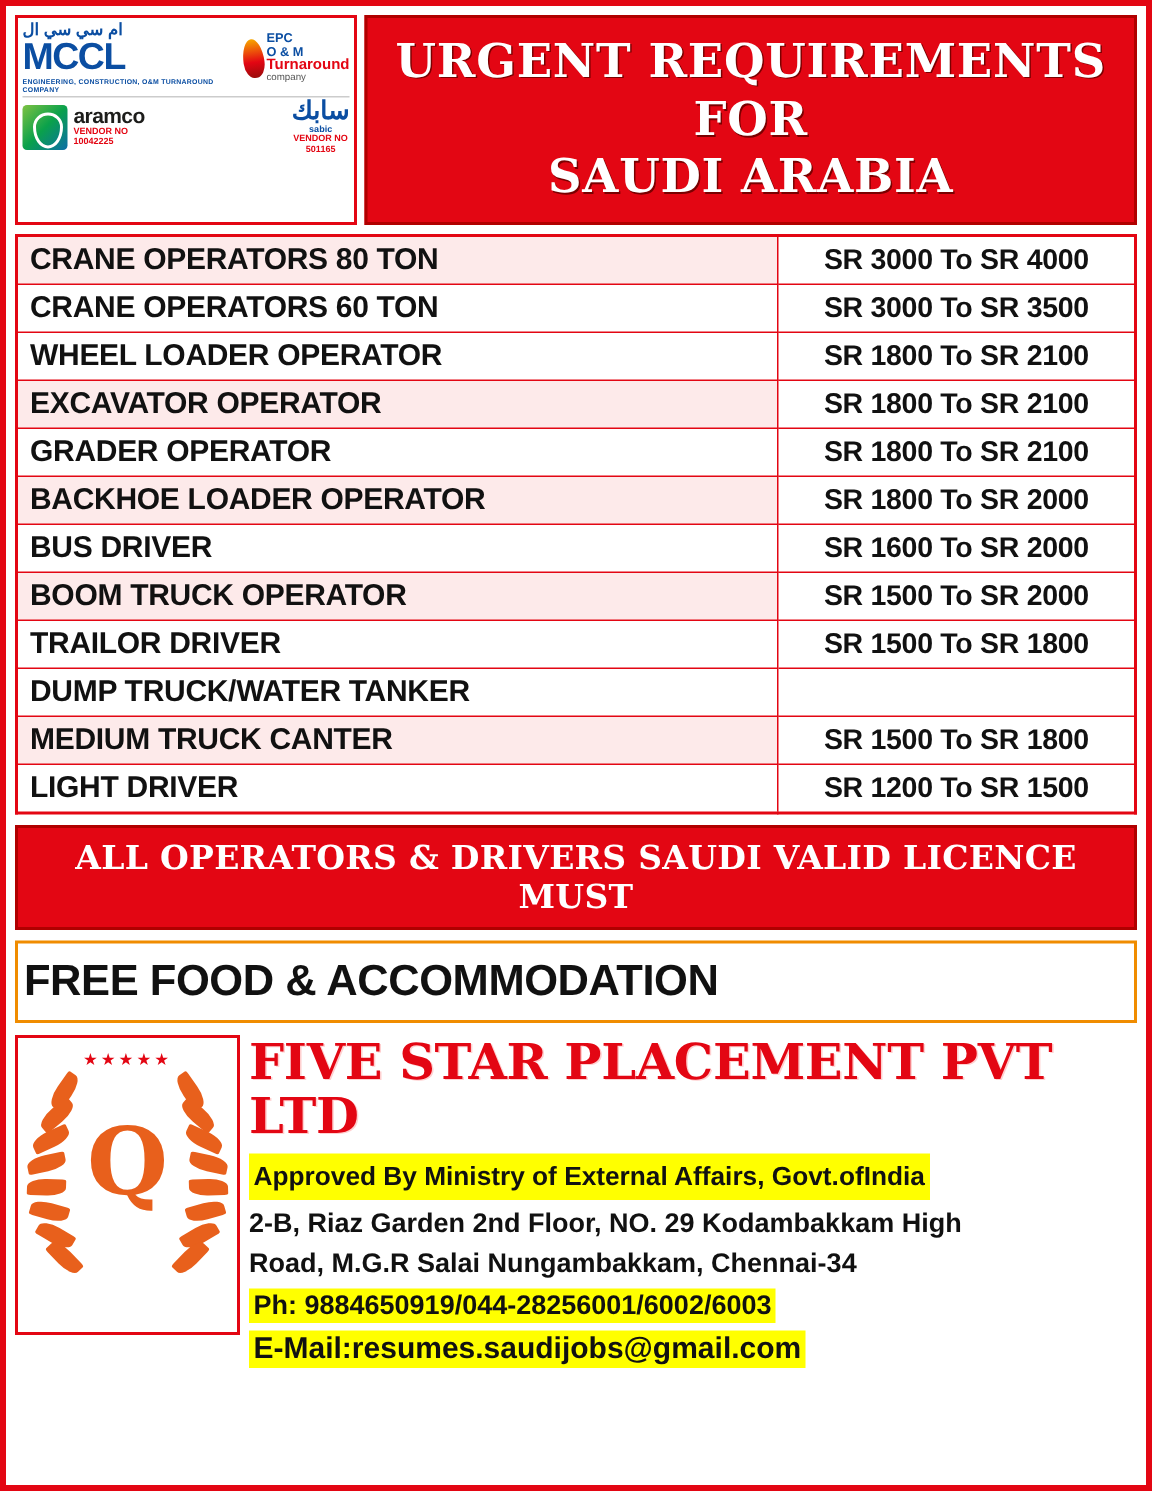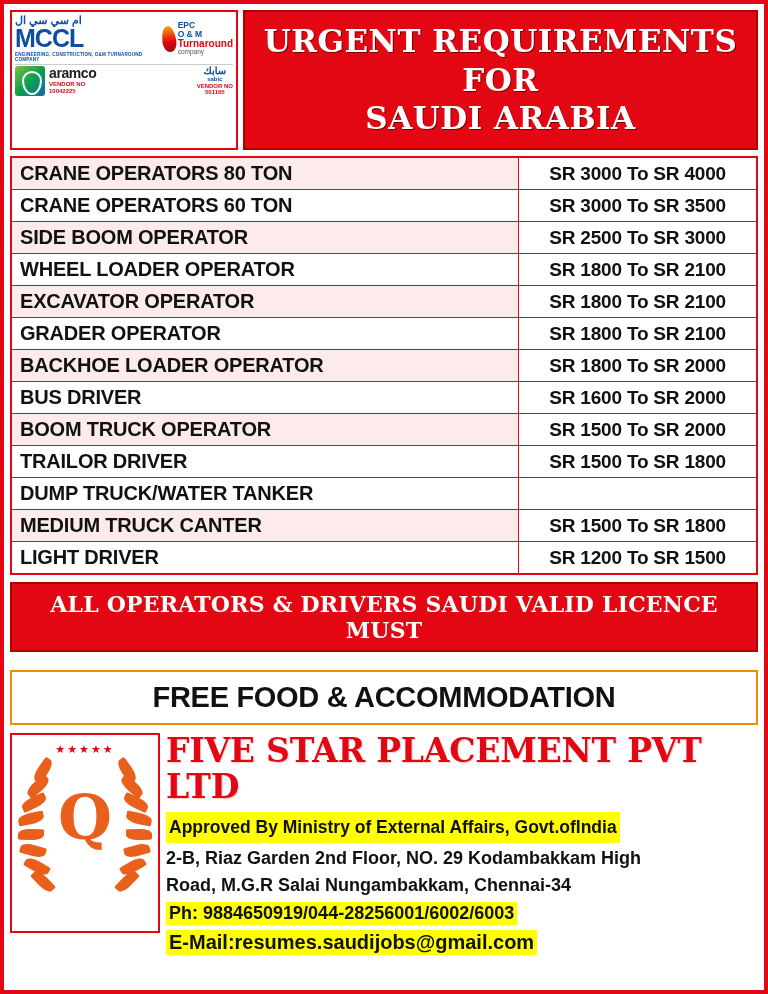--- a/index.html
+++ b/index.html
@@ -81,21 +81,21 @@
     content: "";
     position: absolute; left: 7px; top: 5px;
     width: 16px; height: 20px;
     border: 2px solid #ffffff;
     border-radius: 50% 50% 50% 50% / 40% 40% 60% 60%;
   }
   .aramco-text { line-height: 1.05; }
   .aramco-name { font-size: 14px; font-weight: bold; color: #1d1d1b; letter-spacing: -.4px; }
   .vendor { font-size: 6px; font-weight: bold; color: #e30613; line-height: 1.15; }
   .sabic { text-align: center; line-height: 1.1; }
-  .sabic-ar { font-size: 10px; font-weight: bold; color: #0b4ea2; }
+  .sabic-ar { font-size: 17px; font-weight: bold; color: #0b4ea2; }
   .sabic-en { font-size: 6px; color: #0b4ea2; font-weight: bold; }
 
   .title-box {
     flex: 1;
     margin-left: 5px;
     background: #e30613;
     border: 2px solid #b00000;
     color: #ffffff;
     display: flex;
     flex-direction: column;
@@ -143,25 +143,24 @@
     border: 2px solid #b00000;
     color: #ffffff;
     text-align: center;
     font-family: "DejaVu Serif", serif;
     font-weight: bold;
     font-size: 22px;
     padding: 7px 4px;
     letter-spacing: .2px;
   }
   .banner-white {
-    margin-top: 18px;
+    margin-top: 7px;
     background: #ffffff;
     border: 2px solid #f08c00;
     color: #111111;
-    text-align: center;
     font-weight: bold;
     font-size: 29px;
     padding: 9px 4px;
     letter-spacing: -.3px;
   }
 
   
   .footer {
     margin-top: 8px;
     display: flex;
@@ -294,24 +293,20 @@
 
   <table class="jobs">
     <tbody>
       <tr>
         <td class="post">CRANE OPERATORS 80 TON</td>
         <td class="sal">SR 3000 To SR 4000</td>
       </tr>
       <tr class="alt">
         <td class="post">CRANE OPERATORS 60 TON</td>
         <td class="sal">SR 3000 To SR 3500</td>
-      </tr>
-      <tr>
-        <td class="post">SIDE BOOM OPERATOR</td>
-        <td class="sal">SR 2500 To SR 3000</td>
       </tr>
       <tr class="alt">
         <td class="post">WHEEL LOADER OPERATOR</td>
         <td class="sal">SR 1800 To SR 2100</td>
       </tr>
       <tr>
         <td class="post">EXCAVATOR OPERATOR</td>
         <td class="sal">SR 1800 To SR 2100</td>
       </tr>
       <tr class="alt">

